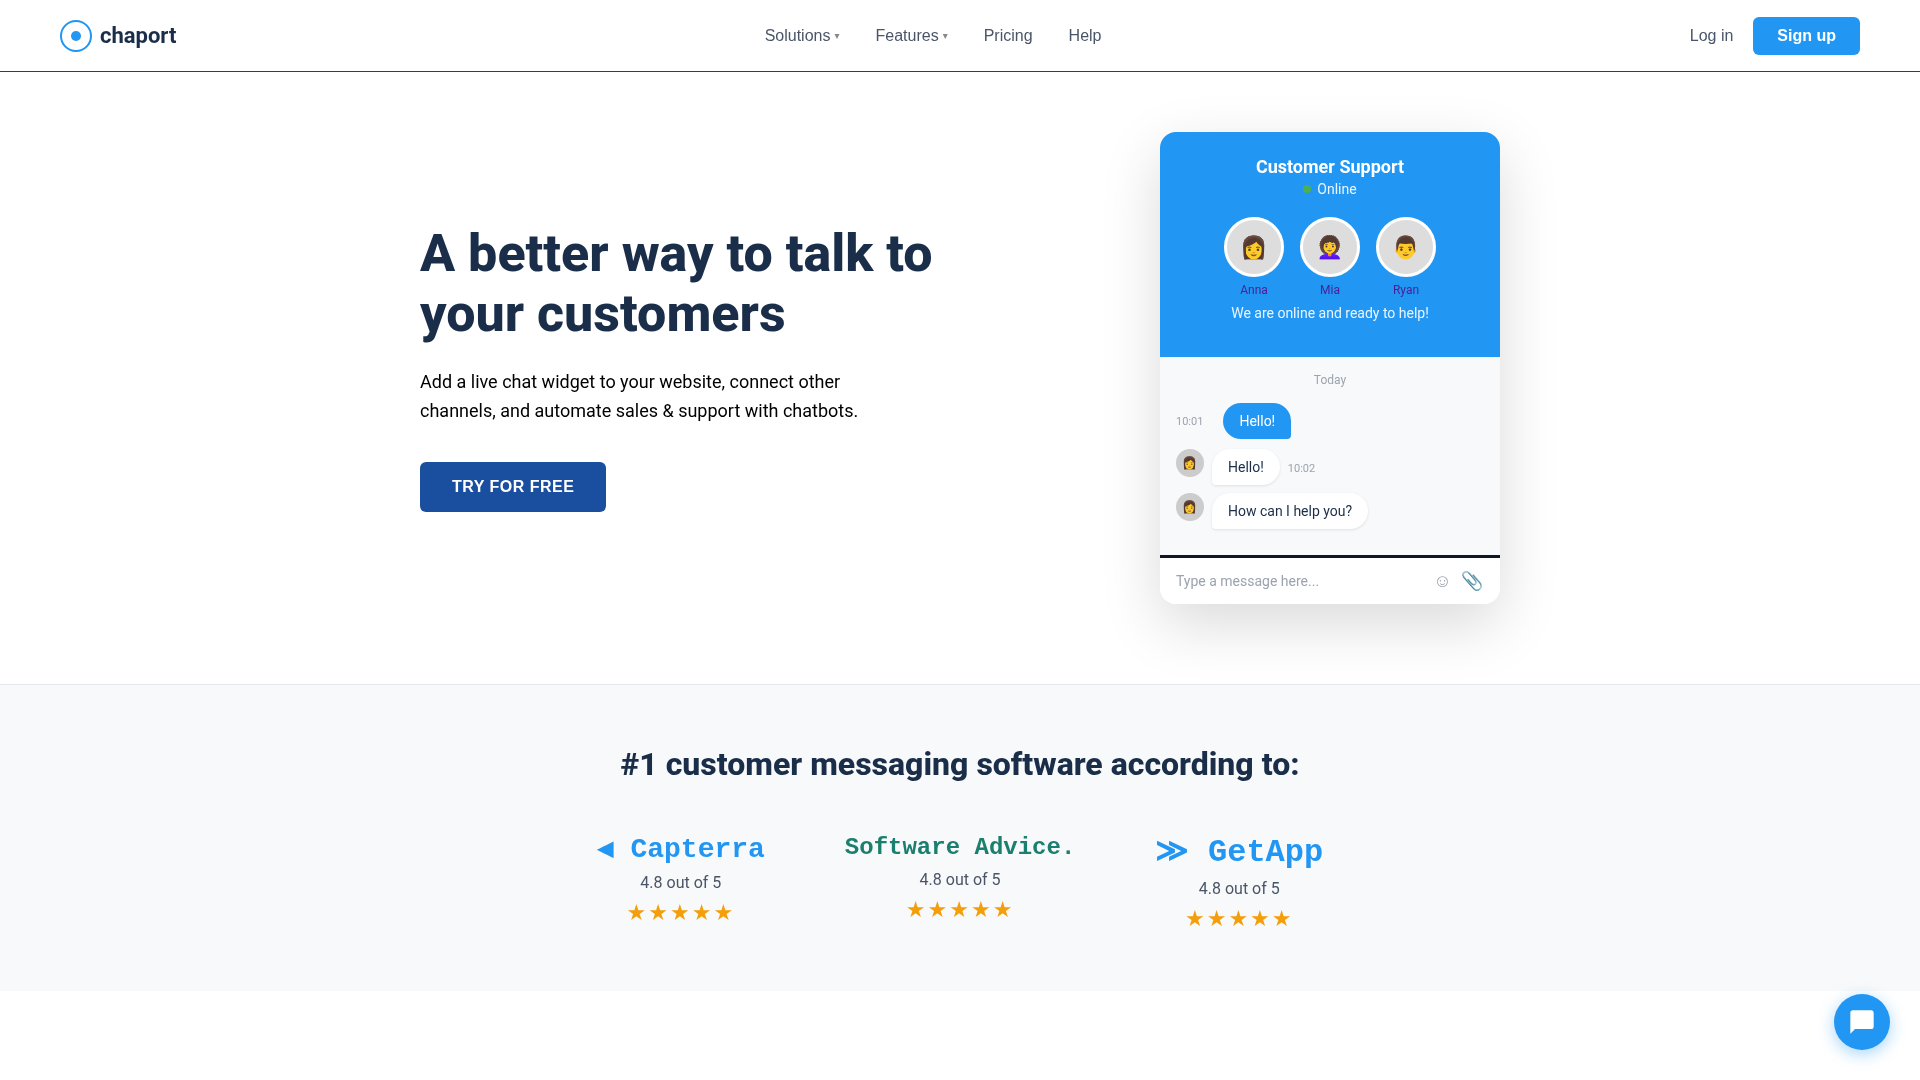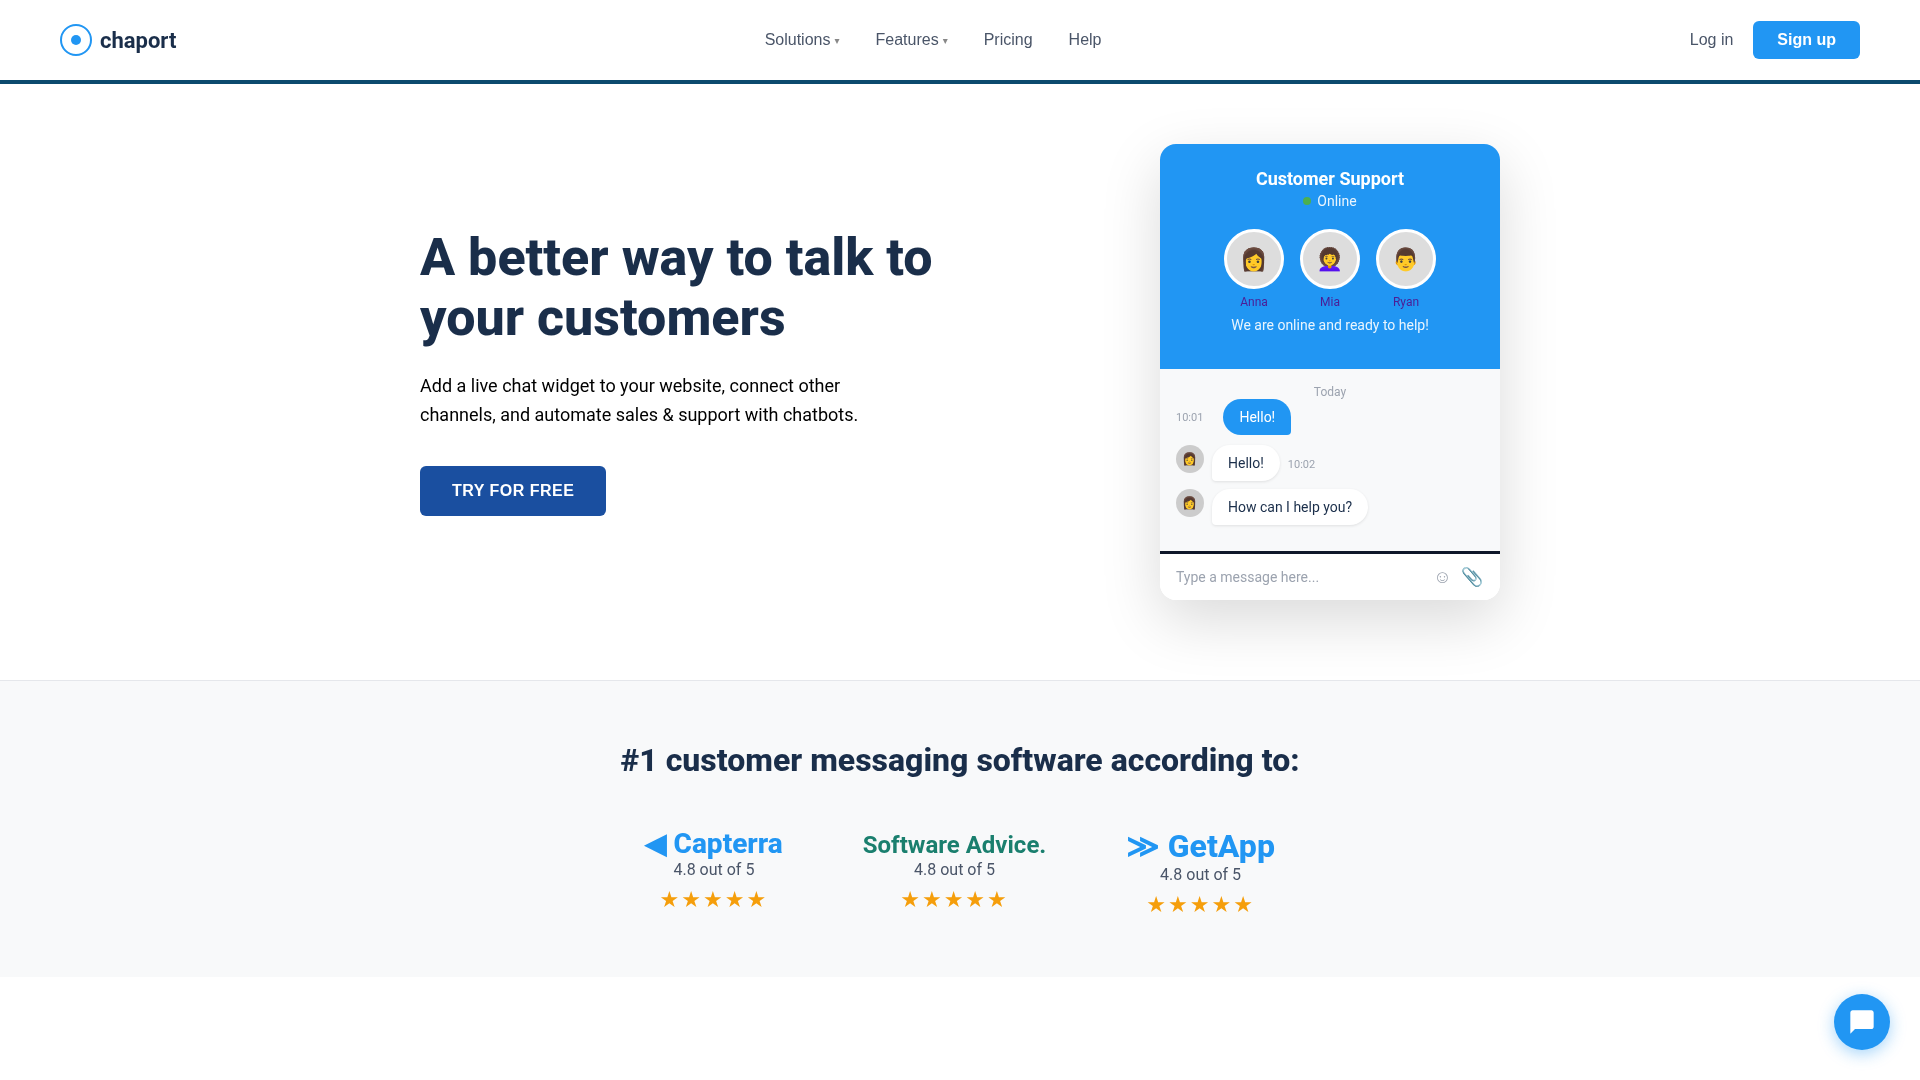--- a/index.html
+++ b/index.html
@@ -1,21 +1,21 @@
 <!DOCTYPE html>
 <html><head>
   <meta charset="utf-8">
   <style>
     * { margin: 0; padding: 0; box-sizing: border-box; }
     body { font-family: -apple-system, BlinkMacSystemFont, 'Segoe UI', Roboto, sans-serif; background: #fff; color: #1a2e4a; }
 
     
     nav {
       display: flex; align-items: center; justify-content: space-between;
-      padding: 0 60px; height: 84px; border-bottom: 4px solid #0c4a6e;
+      padding: 0 60px; height: 72px; border-bottom: 1px solid #0c4a6e;
       position: sticky; top: 0; background: #fff; z-index: 100;
     }
     .nav-logo { display: flex; align-items: center; gap: 8px; text-decoration: none; }
     .nav-logo-text { color: #1a2e4a; font-size: 22px; font-weight: 700; }
     .nav-links { display: flex; align-items: center; gap: 36px; }
     .nav-link {
       color: #4a5568; font-size: 16px; text-decoration: none; cursor: pointer;
       display: flex; align-items: center; gap: 4px;
       background: none; border: none;
     }
@@ -69,21 +69,21 @@
       font-size: 22px;
     }
     .agent-name { color: #4c1d95; font-size: 12px; }
     .chat-tagline {
       color: rgba(255,255,255,0.9); font-size: 14px; text-align: center;
       padding-bottom: 16px;
     }
 
     
     .chat-body { background: #f8f9fa; padding: 16px; }
-    .chat-date { text-align: center; color: #9ca3af; font-size: 12px; margin-bottom: 0; }
+    .chat-date { text-align: center; color: #9ca3af; font-size: 12px; margin-bottom: 16px; }
     .chat-msg-out-wrap { display: flex; margin-bottom: 10px; align-items: center; gap: 20px; }
     .chat-time { color: #9ca3af; font-size: 11px; }
     .chat-bubble-out {
       background: #2196f3; color: #fff; border-radius: 18px 18px 4px 18px;
       padding: 10px 16px; font-size: 14px; max-width: 160px;
     }
     .chat-msg-in-wrap { display: flex; flex-direction: column; gap: 8px; margin-bottom: 10px; }
     .chat-bubble-in-row { display: flex; align-items: flex-start; gap: 8px; }
     .chat-agent-mini {
       width: 28px; height: 28px; border-radius: 50%; background: #ccc;
@@ -115,21 +115,21 @@
     
     .social-proof {
       background: #f8f9fa; padding: 60px 60px;
       text-align: center;
     }
     .social-proof-title {
       font-size: 32px; font-weight: 800; color: #1a2e4a; margin-bottom: 48px;
     }
     .review-platforms { display: flex; justify-content: center; align-items: flex-start; gap: 80px; }
     .review-platform { display: flex; flex-direction: column; align-items: center; }
-    .platform-logo { font-size: 28px; font-weight: 800; margin-bottom: 0; }
+    .platform-logo { font-size: 28px; font-weight: 800; margin-bottom: 8px; font-family: Liberation Mono, monospace; }
     .capterra-logo { color: #2196f3; }
     .software-advice-logo { color: #1a7f6e; }
     .getapp-logo { color: #2196f3; }
     .platform-rating { font-size: 16px; color: #4a5568; margin-bottom: 8px; }
     .stars { color: #f59e0b; font-size: 22px; letter-spacing: 2px; }
 
     
     .chat-bubble-widget {
       position: fixed; bottom: 30px; right: 30px;
       width: 56px; height: 56px; background: #2196f3; border-radius: 50%;

